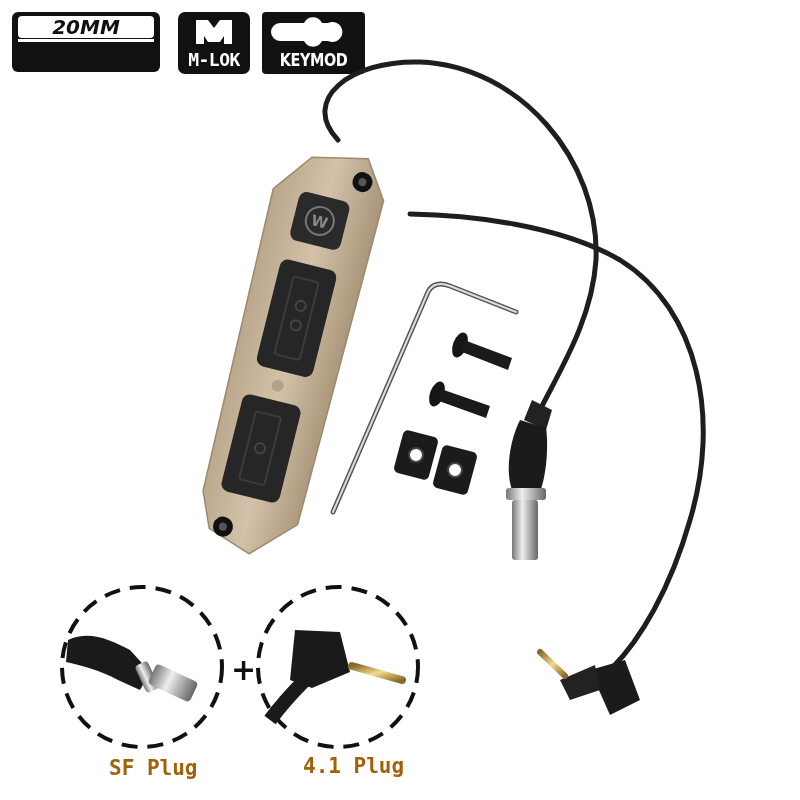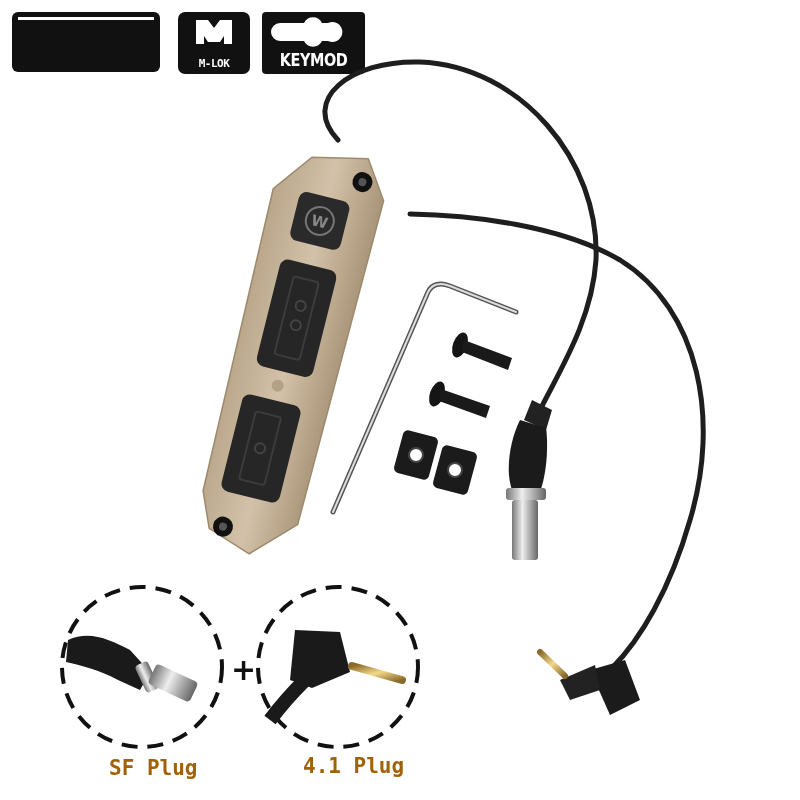--- a/index.html
+++ b/index.html
@@ -4,33 +4,34 @@
 <style>
   html,body{margin:0;padding:0;background:#ffffff;}
   body{width:800px;height:800px;position:relative;overflow:hidden;font-family:"DejaVu Sans",sans-serif;}
   .badge{position:absolute;box-sizing:border-box;}
   .pic{left:12px;top:12px;width:148px;height:60px;background:#111;border-radius:6px;padding:4px;}
   .pic-top{background:#fff;border-radius:4px;height:22px;margin:0 2px;display:flex;align-items:center;justify-content:center;
     font-family:"DejaVu Sans",sans-serif;font-weight:bold;font-style:italic;font-size:20px;color:#111;letter-spacing:0px;}
   .pic-bot{color:#fff;font-weight:bold;font-style:italic;font-size:19px;text-align:center;line-height:22px;margin-top:2px;letter-spacing:0.5px;}
   .pic-line{background:#fff;height:3px;margin:1px 2px 0 2px;}
   .mlok{left:178px;top:12px;width:72px;height:62px;background:#111;border-radius:7px;}
-  .mlok-lbl{position:absolute;left:0;right:0;bottom:4px;text-align:center;color:#fff;font-family:"DejaVu Sans Mono",monospace;font-weight:bold;font-size:11px;letter-spacing:-0.5px;}
+  .mlok-lbl{position:absolute;left:0;right:0;bottom:4px;text-align:center;color:#fff;font-family:"DejaVu Sans Mono",monospace;font-weight:bold;font-size:18px;letter-spacing:-0.5px;}
   .keymod{left:262px;top:12px;width:103px;height:62px;background:#111;border-radius:4px;}
   .keymod-lbl{position:absolute;left:0;right:0;bottom:4px;text-align:center;color:#fff;font-family:"DejaVu Sans",sans-serif;font-weight:bold;font-size:17px;letter-spacing:-0.5px;transform:scaleX(0.85);}
   .scene{position:absolute;left:0;top:0;width:800px;height:800px;}
   .cap{position:absolute;font-family:"DejaVu Sans Mono",monospace;font-weight:bold;font-size:21px;color:#a16207;}
   .cap1{left:109px;top:756px;}
   .cap2{left:303px;top:754px;}
   .plus{position:absolute;left:231px;top:652px;font-size:30px;font-weight:bold;color:#111;font-family:"DejaVu Sans",sans-serif;}
 </style>
 </head>
 <body>
 
 <div class="badge pic">
+  <div class="pic-top">20MM</div>
   <div class="pic-line"></div>
 </div>
 
 <div class="badge mlok">
   <svg width="72" height="40" viewBox="0 0 72 40" style="position:absolute;left:0;top:2px;">
     <path d="M18 6 H30 L36 14 L42 6 H54 V30 H46 V22 L42 28 H30 L26 22 V30 H18 Z" fill="#fff"></path>
   </svg>
   <div class="mlok-lbl">M-LOK</div>
 </div>
 

